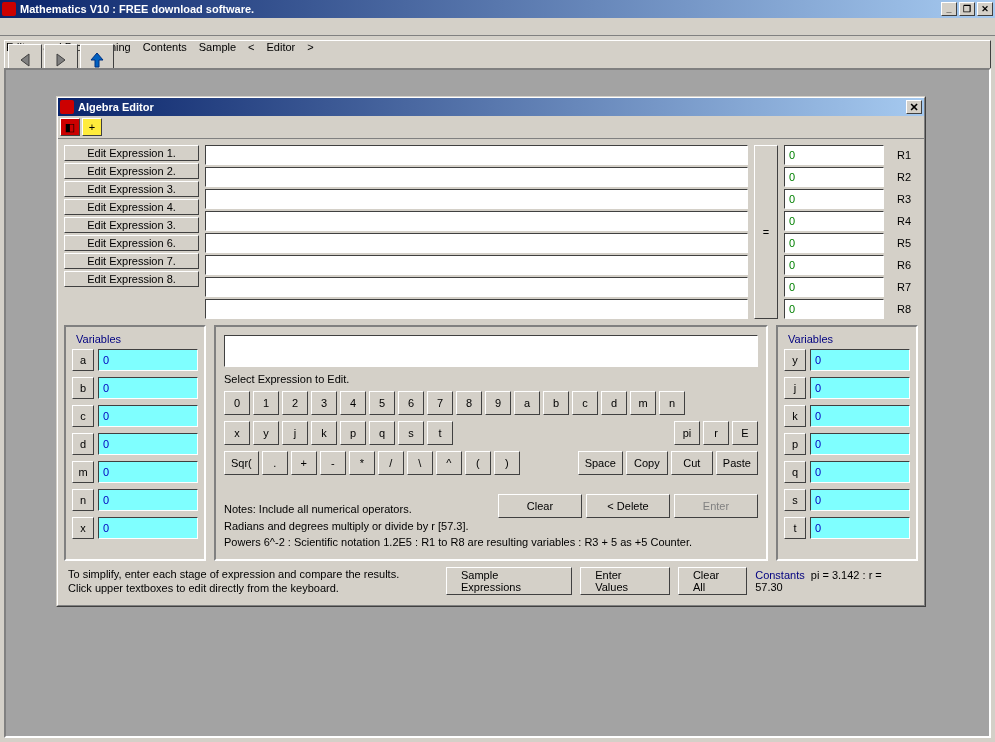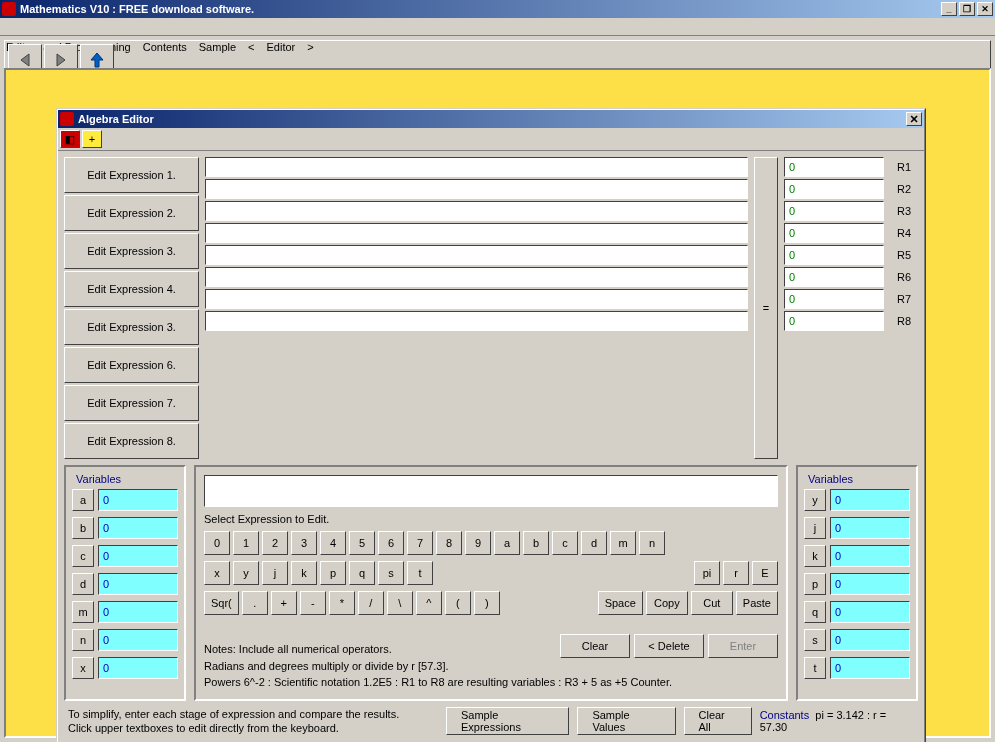--- a/index.html
+++ b/index.html
@@ -11,65 +11,65 @@
 .titlebar .winbtn { width: 16px; height: 14px; background: #d4d0c8; border: 1px solid; border-color: #fff #404040 #404040 #fff; margin-left: 2px; display: flex; align-items: center; justify-content: center; font-size: 9px; font-weight: bold; cursor: pointer; }
 
 .menubar { height: 18px; background: #d4d0c8; border-bottom: 1px solid #808080; display: flex; align-items: center; padding: 0 6px; gap: 12px; }
 .menubar span { cursor: pointer; margin-top: 41px; }
 
 .toolbar-outer { border: 1px solid; border-color: #fff #404040 #404040 #fff; margin: 4px; padding: 1px; background: #d4d0c8; }
 .toolbar { display: flex; gap: 2px; padding: 2px; }
 .navbtn { width: 34px; height: 32px; border: 1px solid; border-color: #fff #404040 #404040 #fff; background: #d4d0c8; display: flex; align-items: center; justify-content: center; cursor: pointer; }
 .navbtn svg { width: 20px; height: 20px; }
 
-.workspace { position: absolute; left: 4px; right: 4px; top: 68px; bottom: 4px; border: 2px solid; border-color: #808080 #fff #fff #808080; background: #fde047; padding-top: 38px; padding-left: 50px; }
+.workspace { position: absolute; left: 4px; right: 4px; top: 68px; bottom: 4px; border: 2px solid; border-color: #808080 #fff #fff #808080; background: #a3a3a3; padding-top: 26px; padding-left: 50px; }
 
 .subwindow { width: 870px; background: #d4d0c8; border: 1px solid; border-color: #d4d0c8 #404040 #404040 #d4d0c8; }
 .subwindow-inner { border: 1px solid; border-color: #fff #808080 #808080 #fff; }
 .sub-titlebar { height: 18px; background: linear-gradient(to right, #0a246a, #a6caf0); display: flex; align-items: center; padding: 0 2px; }
 .sub-titlebar .icon { width: 14px; height: 14px; background: #c00; border-radius: 2px; margin-right: 4px; }
 .sub-titlebar .title { color: #fff; font-weight: bold; flex: 1; }
 .sub-titlebar .winbtn { width: 16px; height: 14px; background: #d4d0c8; border: 1px solid; border-color: #fff #404040 #404040 #fff; display: flex; align-items: center; justify-content: center; cursor: pointer; font-weight: bold; }
 
 .sub-toolbar { padding: 2px; display: flex; gap: 2px; border-bottom: 1px solid #808080;}
 .tbtn { width: 20px; height: 18px; border: 1px solid; border-color: #fff #404040 #404040 #fff; display: flex; align-items: center; justify-content: center; cursor: pointer; }
 .tbtn.red { background: #c00; }
 .tbtn.yellow { background: #ffeb3b; }
 
 .content { padding: 6px; }
 
 .expr-area { display: flex; gap: 6px; margin-bottom: 6px; }
 .expr-left { width: 135px; display: flex; flex-direction: column; gap: 2px; }
-.expr-btn { height: 36px; border: 1px solid; border-color: #fff #404040 #404040 #fff; background: #d4d0c8; display: flex; align-items: center; justify-content: center; cursor: pointer; }
+.expr-btn { height: 16px; border: 1px solid; border-color: #fff #404040 #404040 #fff; background: #d4d0c8; display: flex; align-items: center; justify-content: center; cursor: pointer; }
 .expr-mid { flex: 1; display: flex; flex-direction: column; gap: 2px; }
 .expr-input { height: 20px; border: 1px solid; border-color: #404040 #fff #fff #404040; background: #fff; }
 .eq-col { width: 24px; display: flex; }
 .eq-btn { flex: 1; border: 1px solid; border-color: #fff #404040 #404040 #fff; background: #d4d0c8; display: flex; align-items: center; justify-content: center; cursor: pointer; }
 .res-col { width: 100px; display: flex; flex-direction: column; gap: 2px; }
 .res-input { height: 20px; border: 1px solid; border-color: #404040 #fff #fff #404040; background: #fff; padding: 0 4px; color: #008000; display: flex; align-items: center; }
 .rlabel-col { width: 28px; display: flex; flex-direction: column; gap: 2px; }
 .rlabel { height: 20px; display: flex; align-items: center; justify-content: center; }
 
 .lower { display: flex; gap: 8px; }
-.var-panel { border: 2px solid; border-color: #808080 #fff #fff #808080; padding: 6px; width: 122px; }
+.var-panel { border: 2px solid; border-color: #808080 #fff #fff #808080; padding: 6px; width: 142px; }
 .var-title { color: #000080; margin-bottom: 4px; padding-left: 4px; }
 .var-row { display: flex; gap: 4px; margin-bottom: 6px; }
 .var-letter { width: 22px; height: 22px; border: 1px solid; border-color: #fff #404040 #404040 #fff; background: #d4d0c8; display: flex; align-items: center; justify-content: center; cursor: pointer; }
 .var-value { flex: 1; height: 22px; border: 1px solid; border-color: #404040 #fff #fff #404040; background: #7fffff; padding: 0 4px; color: #0000c0; display: flex; align-items: center; }
 
 .center-panel { flex: 1; border: 2px solid; border-color: #808080 #fff #fff #808080; padding: 8px; display: flex; flex-direction: column; gap: 6px; position: relative; }
 .sel-input { height: 32px; border: 1px solid; border-color: #404040 #fff #fff #404040; background: #fff; }
 
 .key-row { display: flex; gap: 3px; }
 .key { height: 24px; border: 1px solid; border-color: #fff #404040 #404040 #fff; background: #d4d0c8; display: flex; align-items: center; justify-content: center; cursor: pointer; min-width: 26px; padding: 0 6px; }
 .spacer { flex: 1; }
 
 .notes { line-height: 1.5; margin-top: 20px; }
 .action-btns { position: absolute; right: 8px; top: 167px; display: flex; gap: 4px; }
-.actbtn { height: 24px; width: 70px; border: 1px solid; border-color: #fff #404040 #404040 #fff; background: #d4d0c8; display: flex; align-items: center; justify-content: center; cursor: pointer; }
+.actbtn { height: 24px; width: 84px; border: 1px solid; border-color: #fff #404040 #404040 #fff; background: #d4d0c8; display: flex; align-items: center; justify-content: center; cursor: pointer; }
 .actbtn.disabled { color: #808080; cursor: default; }
 
 .bottom-bar { display: flex; align-items: center; gap: 8px; padding: 6px 4px 4px; }
 .bottom-text { flex: 0 0 auto; line-height: 1.3; width: 370px; }
 .bbtn { height: 28px; border: 1px solid; border-color: #fff #404040 #404040 #fff; background: #d4d0c8; display: flex; align-items: center; justify-content: center; cursor: pointer; padding: 0 14px; }
 .constants { margin-left: auto; padding-right: 8px; }
 .constants .lbl { color: #000080; }
 </style>
 </head>
 <body>
@@ -305,21 +305,21 @@
               </div>
         </div>
       </div>
 
       <div class="bottom-bar">
         <div class="bottom-text">
           <div>To simplify, enter each stage of expression and compare the results.</div>
           <div>Click upper textboxes to edit directly from the keyboard.</div>
         </div>
         <div class="bbtn">Sample Expressions</div>
-        <div class="bbtn">Sample Values</div>
+        <div class="bbtn">Enter Values</div>
         <div class="bbtn">Clear All</div>
         <div class="constants">
           <span class="lbl">Constants</span>&nbsp;
           <span>pi = 3.142 : r = 57.30</span>
         </div>
       </div>
 
     </div>
     </div>
   </div>

